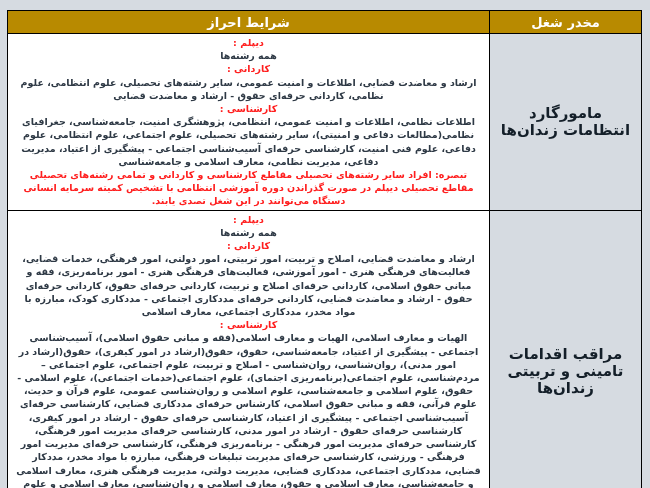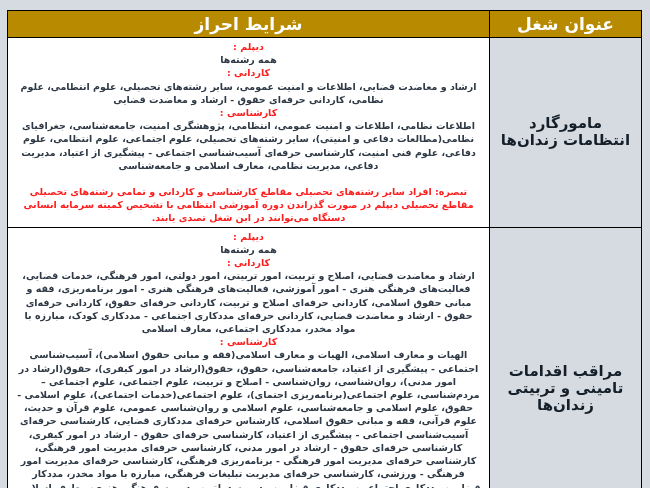--- a/index.html
+++ b/index.html
@@ -19,21 +19,21 @@
     direction: rtl;
   }
   table.qual th, table.qual td {
     border: 1px solid #000;
     overflow: hidden;
   }
   th.hdr {
     background: #b88a00;
     color: #ffffff;
     font-weight: bold;
-    font-size: 17px;
+    font-size: 13px;
     text-align: center;
     padding: 3px 4px;
     height: 23px;
   }
   .col-job  { width: 152px; }
   .col-cond { width: 482px; }
   td.job-cell {
     text-align: center;
     vertical-align: middle;
     font-weight: bold;
@@ -55,35 +55,34 @@
   tr.row-1 td { height: 165px; }
   tr.row-2 td { height: 282px; }
   .sec-label {
     color: #ff1e1e;
     font-weight: bold;
   }
   .sec-text { color: #2e3945; font-weight: bold; }
   .note-text {
     color: #ff1e1e;
     font-weight: bold;
-    margin-top: 13px;
   }
 </style>
 </head>
 <body>
 
 <div class="page">
   <table class="qual">
     <colgroup>
       <col class="col-job">
       <col class="col-cond">
     </colgroup>
     <thead>
       <tr>
-        <th class="hdr">عنوان شغل</th>
+        <th class="hdr">مخدر شغل</th>
         <th class="hdr">شرایط احراز</th>
       </tr>
     </thead>
     <tbody>
       <tr class="row-1">
         <td class="job-cell">مامورگارد انتظامات زندان‌ها</td>
         <td class="cond-cell">
           <div class="sec-label">دیپلم :</div>
           <div class="sec-text">همه رشته‌ها</div>
           <div class="sec-label">کاردانی :</div>

